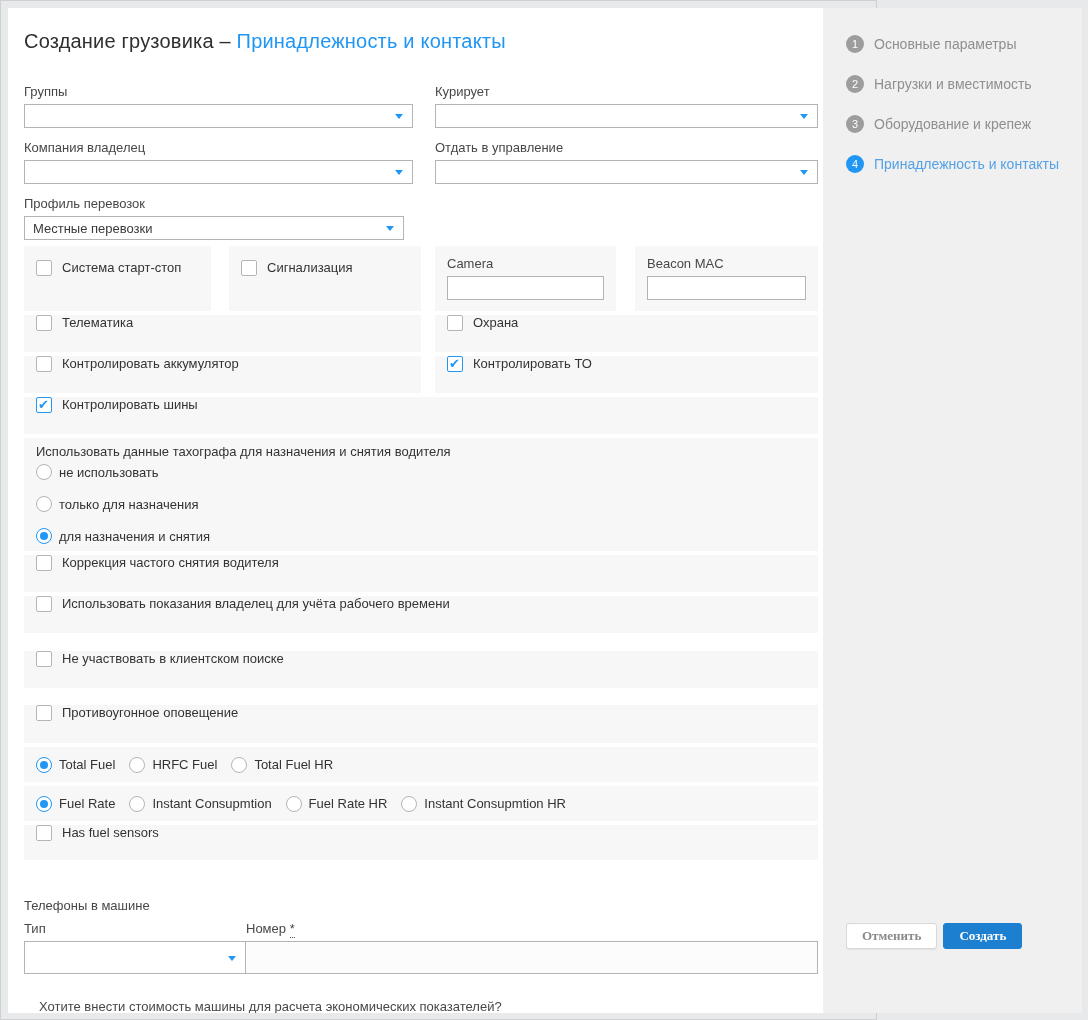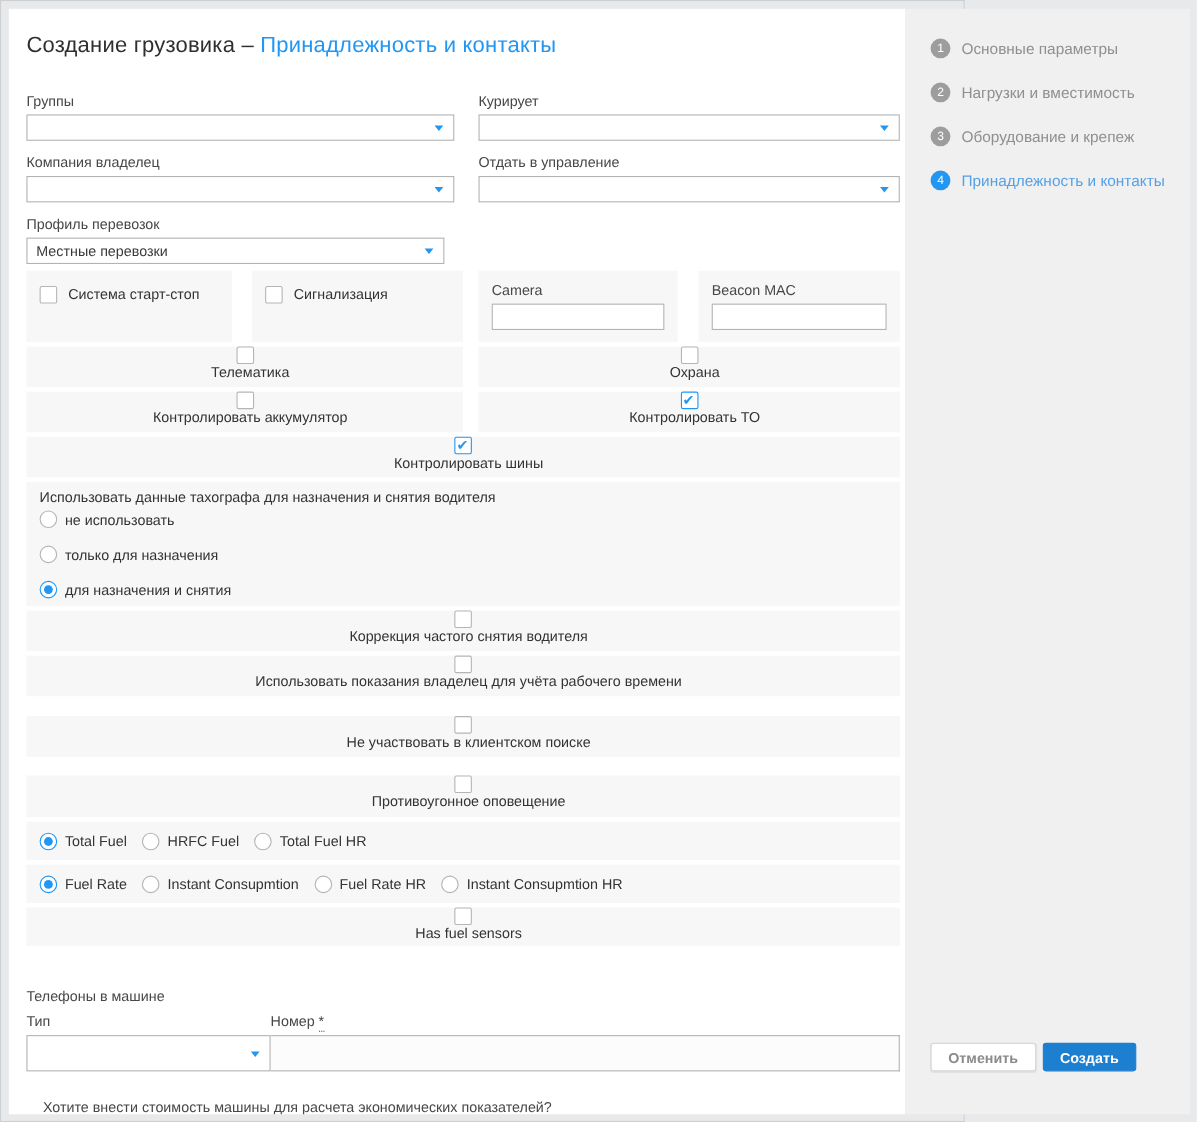--- a/index.html
+++ b/index.html
@@ -48,21 +48,21 @@
   .pA3 { width:181px; margin-right:19px; display:block; padding-top:10px; }
   .pA4 { width:183px; display:block; padding-top:10px; }
   .txt {
     width:100%; height:24px; border:1px solid #b3b3b3; background:#fff;
     font-family:inherit; font-size:13px; padding:0 6px; outline:none;
   }
 
   .split { margin-top:4px; display:flex; width:794px; }
   .split .left  { width:397px; margin-right:14px; }
   .split .right { width:383px; }
-  .chk-row { height:37px; display:flex; align-items:center; padding:0 12px;flex-direction:column; }
+  .chk-row { height:37px; display:flex; padding:0 12px; }
   .full { margin-top:4px; width:794px; }
 
   .cb {
     flex:0 0 auto; width:16px; height:16px; background:#fff;
     border:1px solid #b5b5b5; border-radius:2px; position:relative; cursor:pointer;
   }
   .cb.on { border-color:#2196f3; }
   .cb.on::after {
     content:"\2714"; position:absolute; left:1px; top:-1px;
     font-size:13px; color:#2196f3;
@@ -112,21 +112,21 @@
   .step { display:flex; align-items:center; margin-bottom:22px; cursor:pointer; }
   .num {
     width:18px; height:18px; border-radius:50%; background:#9d9d9d;
     color:#fff; font-size:11px; line-height:18px; text-align:center;
     margin-right:10px; flex:0 0 auto;
   }
   .slbl { font-size:14px; color:#8f8f8f; }
   .step.active .num { background:#2196f3; }
   .step.active .slbl { color:#55a1e6; }
 
-  .btns { position:absolute; left:23px; top:940px; display:flex; }
+  .btns { position:absolute; left:23px; top:915px; display:flex;font-family:Liberation Serif, serif; }
   .btn {
     height:26px; border-radius:3px; font-family:inherit;
     font-size:13px; font-weight:700; cursor:pointer; padding:0 15px;
   }
   .btn-cancel { background:#fff; border:1px solid #d8d8d8; color:#8a8a8a; box-shadow:0 1px 1px rgba(0,0,0,0.06); margin-right:6px; }
   .btn-create { background:#1d7fd0; border:1px solid #1d7fd0; color:#fff; }
 </style>
 </head>
 <body>
 

